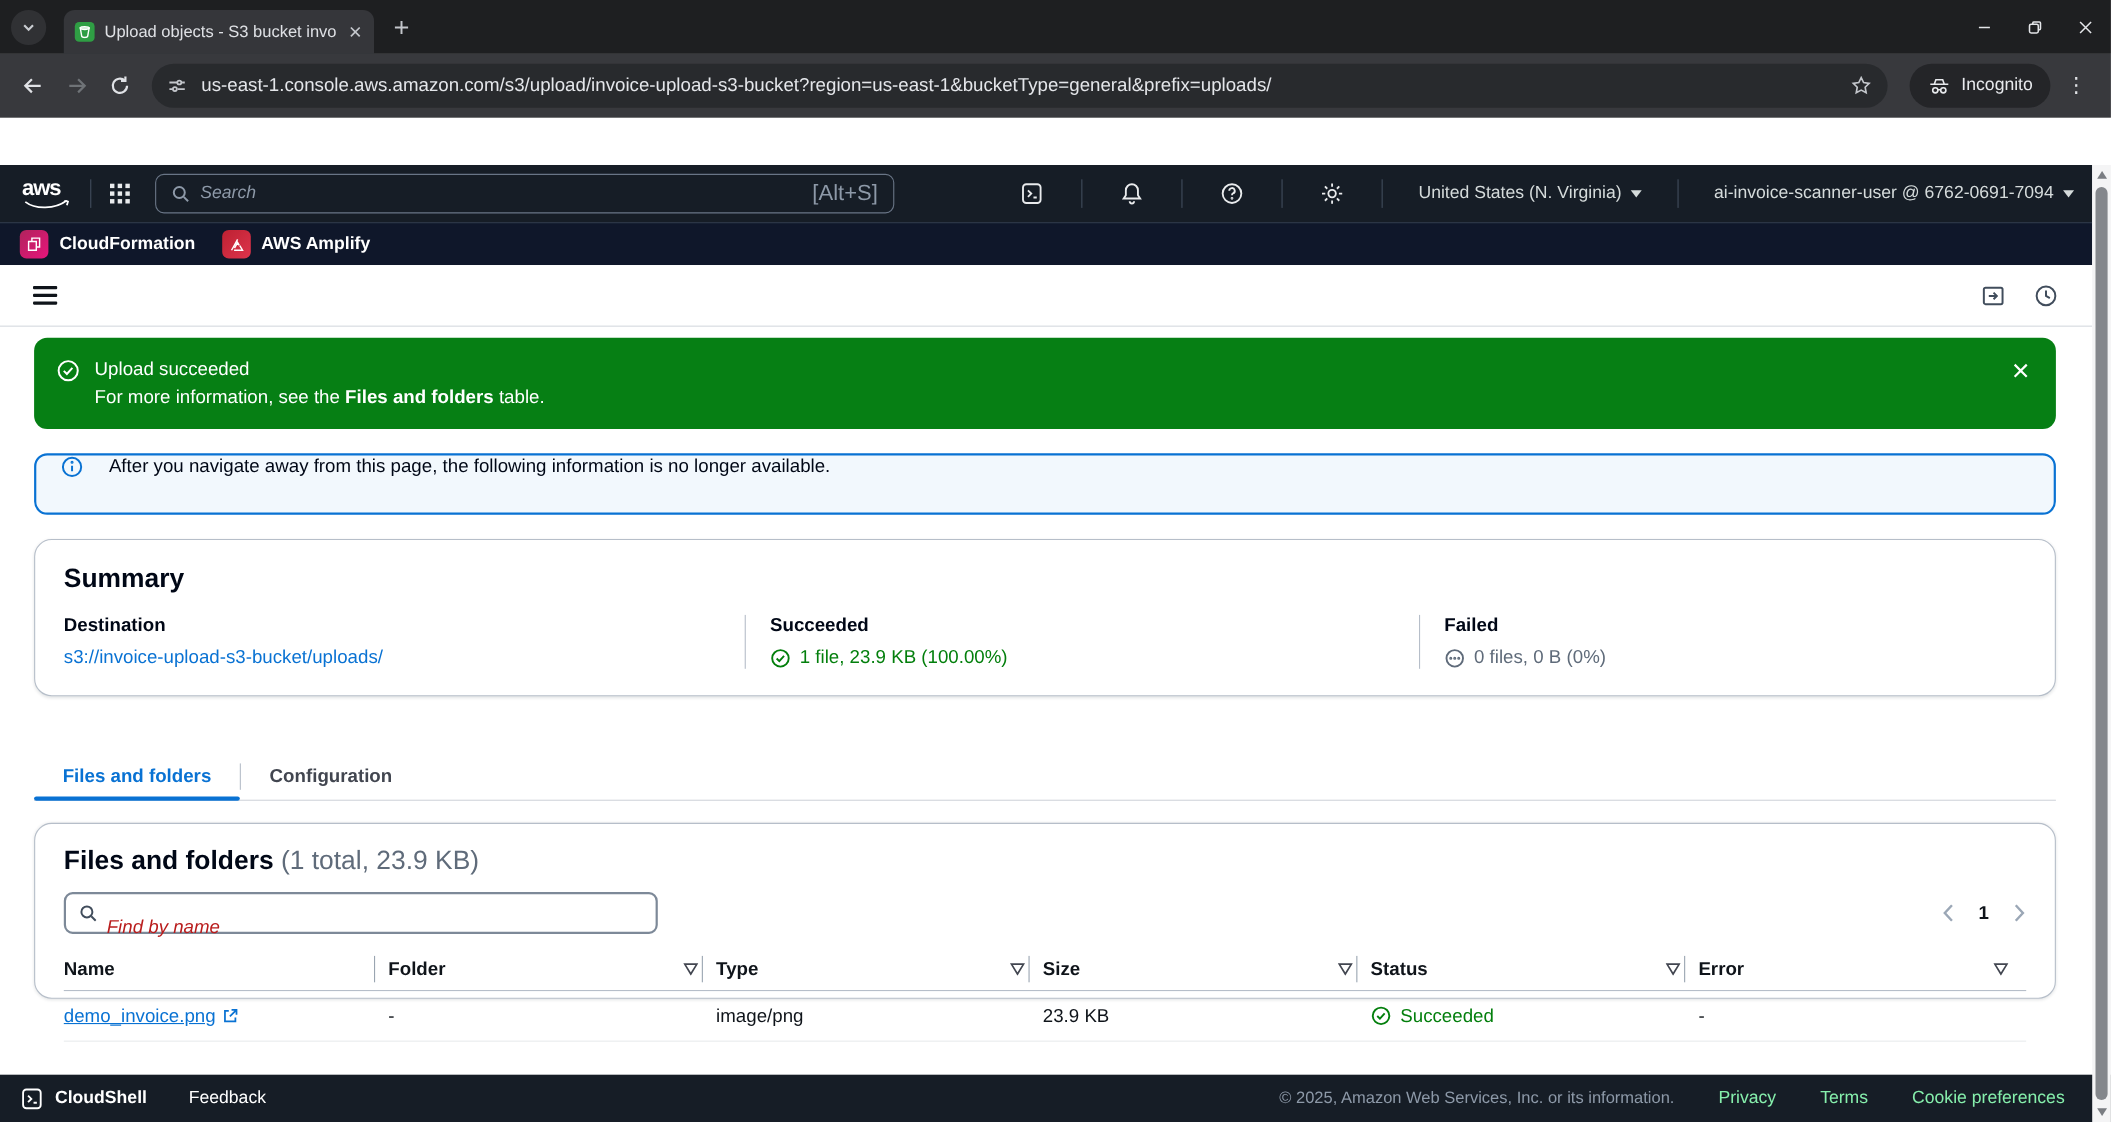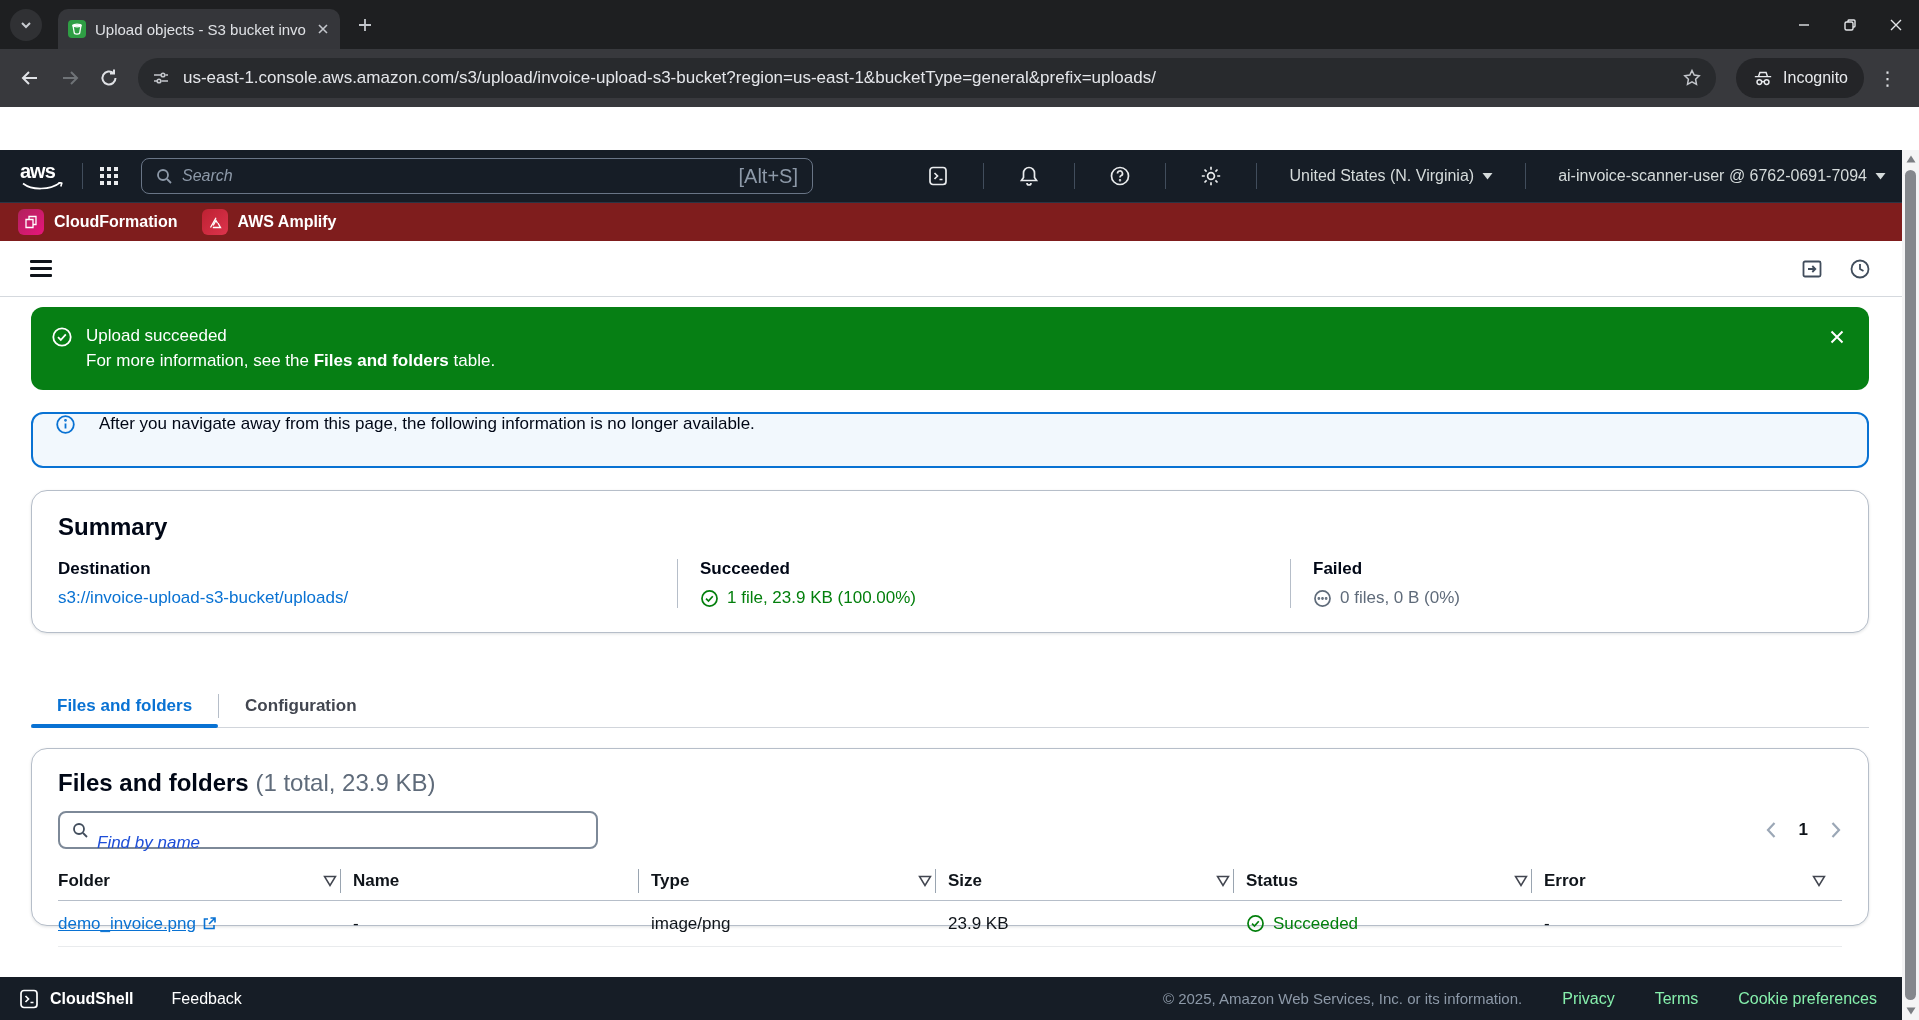--- a/index.html
+++ b/index.html
@@ -45,21 +45,21 @@
   .grid-ico { color:#e9ebed; margin-right:22px; flex:none; }
   .aws-search { width:672px; height:36px; border:1px solid #697586; border-radius:8px; background:#161d26; display:flex; align-items:center; padding:0 14px; color:#8d99a8; flex:none; }
   .aws-search .ph { font-style:italic; font-size:16px; margin-left:10px; flex:1; }
   .aws-search .shortcut { font-size:20px; }
   .nav-right { margin-left:auto; display:flex; align-items:center; }
   .nav-icon-btn { color:#e9ebed; margin:0 18px; flex:none; }
   .nav-text-btn { color:#d5dbdb; font-size:16px; display:flex; align-items:center; gap:8px; margin:0 16px; white-space:nowrap; }
   .caret { color:#d5dbdb; }
 
   
-  .fav-bar { position:absolute; top:202px; left:0; right:17px; height:39px; background:#7f1d1d; border-top:1px solid #2a3545; display:flex; align-items:center; padding-left:18px; column-gap:24px; }
+  .fav-bar { position:absolute; top:202px; left:0; right:17px; height:39px; background:#0f172a; border-top:1px solid #2a3545; display:flex; align-items:center; padding-left:18px; column-gap:24px; }
   .fav-item { display:flex; align-items:center; gap:10px; }
   .fav-ico { width:26px; height:26px; border-radius:6px; display:flex; align-items:center; justify-content:center; flex:none; }
   .fav-ico.cf { background:linear-gradient(135deg,#b0235c,#e7157b); }
   .fav-ico.amp { background:linear-gradient(135deg,#bd2132,#dd344c); }
   .fav-label { color:#ffffff; font-size:16px; font-weight:700; }
 
   
   .page-header { position:absolute; top:241px; left:0; right:17px; height:56px; background:#ffffff; border-bottom:1px solid #d5d9de; display:flex; align-items:center; padding:0 30px; }
   .hamburger { width:22px; display:flex; flex-direction:column; gap:4px; }
   .hamburger i { display:block; height:3px; background:#0f141a; border-radius:1px; }
@@ -89,26 +89,26 @@
   .status-line.ok { color:#037f0c; }
   .status-line.stopped { color:#5f6b7a; }
 
   .tabs { position:absolute; top:684px; left:31px; right:50px; height:44px; display:flex; align-items:stretch; border-bottom:1px solid #d1d5db; }
   .tab-item { display:flex; align-items:center; padding:0 26px; font-size:17px; font-weight:700; position:relative; }
   .tab-item.active { color:#0972d3; }
   .tab-item.active::after { content:""; position:absolute; left:0; right:0; bottom:-1px; height:4px; background:#0972d3; border-radius:2px; }
   .tab-item.inactive { color:#424650; }
   .tab-sep { width:1px; height:24px; background:#b6bec9; align-self:center; }
 
-  .files-card { top:748px; height:178px; }
+  .files-card { top:748px; height:160px; }
   .files-head { padding:20px 26px 0; font-size:24px; }
   .files-head .counter { color:#5f6b7a; font-weight:400; }
   .files-toolbar { display:flex; align-items:center; justify-content:space-between; padding:14px 26px 0; }
   .find-box { width:540px; height:38px; border:2px solid #7d8998; border-radius:8px; display:flex; align-items:center; padding:0 12px; gap:9px; background:#fff; }
-  .find-box .f-ph { font-style:italic; font-size:17px; color:#1d4ed8;margin-top:25px; }
+  .find-box .f-ph { font-style:italic; font-size:17px; color:#b91c1c;margin-top:25px; }
   .pagination { display:flex; align-items:center; gap:22px; }
   .pg-chев { color:#9ba7b6; }
   .pg-num { font-size:17px; font-weight:700; color:#0f141a; }
 
   .table { margin:12px 26px 0; }
   .thead, .trow { display:grid; grid-template-columns:295px 298px 297px 298px 298px 1fr; }
   .thead { border-bottom:1px solid #b6bec9; height:40px; }
   .th { display:flex; align-items:center; justify-content:space-between; font-size:17px; font-weight:700; color:#0f141a; position:relative; padding-right:16px; }
   .th + .th::before { content:""; position:absolute; left:-13px; top:8px; width:1px; height:24px; background:#9aa5b1; }
   .th .filter-ico { color:#424650; }
@@ -431,27 +431,27 @@
         <span class="pg-chев">
           <svg width="12" height="18" viewBox="0 0 12 18" fill="none" stroke="currentColor" stroke-width="2.2">
               <path d="M2.5 2L9 9l-6.5 7"></path>
             </svg>
         </span>
       </div>
     </div>
     <div class="table">
       <div class="thead">
         <div class="th">
+          <span>Name</span>
+        </div>
+        <div class="th">
           <span>Folder</span>
           <svg class="filter-ico" width="14" height="12" viewBox="0 0 14 12" fill="none" stroke="currentColor" stroke-width="1.5">
               <path d="M1.5 1.5h11L7 10.5z"></path>
             </svg>
-        </div>
-        <div class="th">
-          <span>Name</span>
         </div>
         <div class="th">
           <span>Type</span>
           <svg class="filter-ico" width="14" height="12" viewBox="0 0 14 12" fill="none" stroke="currentColor" stroke-width="1.5">
               <path d="M1.5 1.5h11L7 10.5z"></path>
             </svg>
         </div>
         <div class="th">
           <span>Size</span>
           <svg class="filter-ico" width="14" height="12" viewBox="0 0 14 12" fill="none" stroke="currentColor" stroke-width="1.5">

